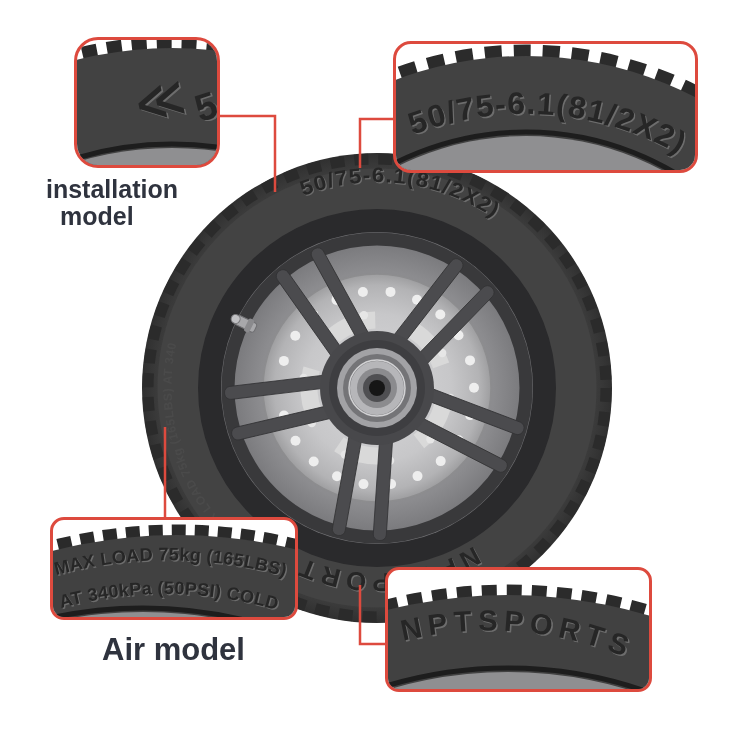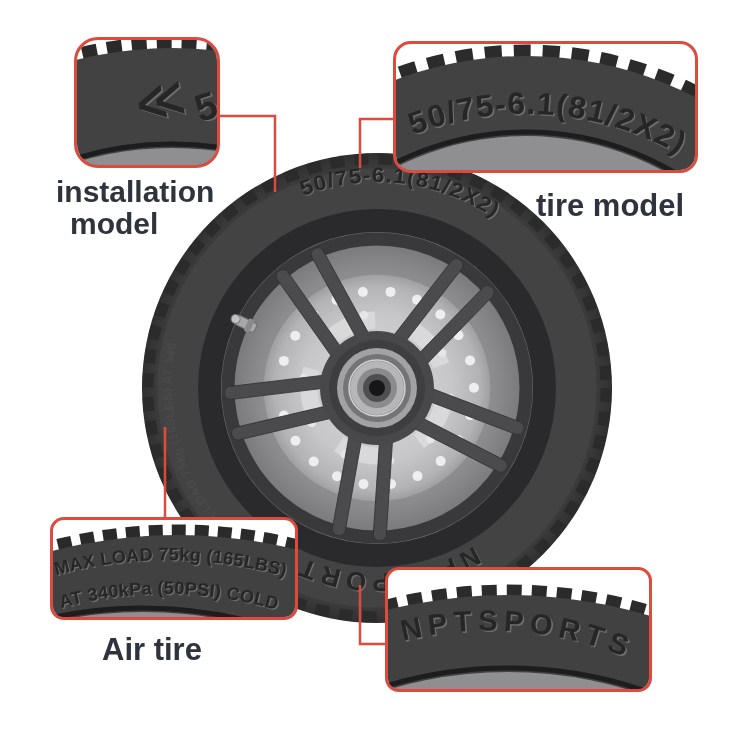--- a/index.html
+++ b/index.html
@@ -7,21 +7,21 @@
          font-family:"Liberation Sans",sans-serif;}
   .stage > svg, .lines{position:absolute;left:0;top:0;}
   .inset{position:absolute;box-sizing:border-box;border:3px solid var(--accent,#dd4a3e);
          background:#fff;overflow:hidden;}
   .inset svg{display:block;}
   .inset.tl{left:74px;top:37px;width:146px;height:131px;border-radius:24px;}
   .inset.tr{left:393px;top:41px;width:305px;height:132px;border-radius:18px;}
   .inset.bl{left:50px;top:517px;width:248px;height:103px;border-radius:14px;}
   .inset.br{left:385px;top:567px;width:267px;height:125px;border-radius:14px;}
   .label{position:absolute;font-weight:700;color:var(--label,#2f333e);line-height:1.06;}
-  .label.ig{left:46px;top:176px;font-size:30px;margin-left:10px;}
+  .label.ig{left:46px;top:176px;font-size:25px;}
   .label.ig .l2{display:block;padding-left:14px;}
   .label.tm{left:536px;top:190px;font-size:31px;}
   .label.al{left:102px;top:634px;font-size:31px;}
   .callout{fill:none;stroke:var(--accent,#dd4a3e);stroke-width:2.5px;}
   .emboss-l{fill:#757575;opacity:.85;}
   .emboss-d{fill:#262626;}
   text{font-family:"Liberation Sans","DejaVu Sans",sans-serif;font-weight:700;}
 </style>
 </head>
 <body>
@@ -228,16 +228,15 @@
       </text>
       <circle cx="120" cy="520" r="422" fill="none" stroke="#1d1d1d" stroke-width="5"></circle>
       <circle cx="120" cy="520" r="418" fill="#8f8f91"></circle>
     </svg>
   </div>
 
   <div class="label ig">
     <span class="l1">installation</span>
     <span class="l2">model</span>
   </div>
-  <div class="label tm">tire model</div>
-  <div class="label al">Air tire</div>
+  <div class="label al">Air model</div>
 
 </div>
 
 </body></html>

